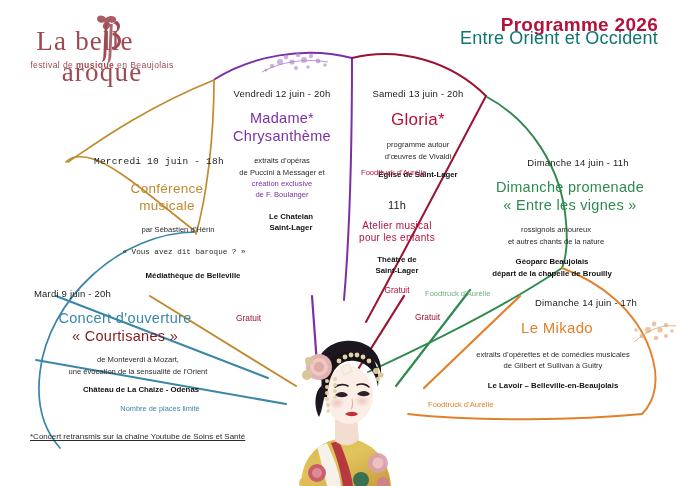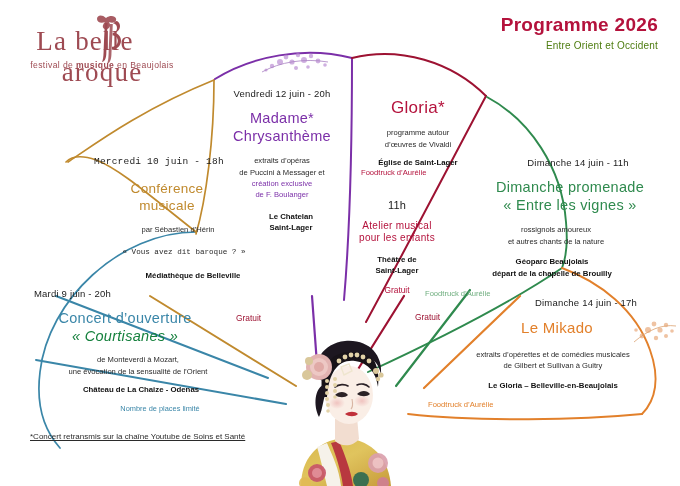--- a/index.html
+++ b/index.html
@@ -36,22 +36,22 @@
   }
   #logo-tag b{font-weight:bold;}
   #logo-mark{position:absolute;left:74px;top:0px;width:48px;height:52px;}
 
   
   #prog-title{
     position:absolute;right:22px;top:14px;
     font-size:19px;font-weight:bold;color:#b4123c;letter-spacing:.3px;
   }
   #prog-sub{
-    position:absolute;right:22px;top:40px;
-    font-size:10px;color:#4d7c0f;letter-spacing:.2px;
+    position:absolute;right:22px;top:28px;
+    font-size:18px;color:#0f766e;letter-spacing:.2px;
   }
 
   #footnote{
     position:absolute;left:30px;top:432px;
     font-size:8px;color:#2b2b2b;text-decoration:underline;
   }
 
   #geisha{position:absolute;left:283px;top:323px;width:120px;height:163px;}
 </style>
 </head>
@@ -140,21 +140,21 @@
     </div>
     <div id="logo-tag"><span>festival de </span><b>musique</b><span> en Beaujolais</span></div>
   </div>
 
   <div id="prog-title">Programme 2026</div>
   <div id="prog-sub">Entre Orient et Occident</div>
 
   <div class="blk" style="left:10px;top:288px;width:230px;">
     <div class="date" style="text-align:left;padding-left:24px;">Mardi 9 juin - 20h</div>
     <div class="ttl" style="font-size:14.5px;color:#3a86a8;margin-top:9px;">Concert d’ouverture</div>
-    <div class="ttl" style="font-size:14.5px;color:#15803d;font-style:italic;">« Courtisanes »</div>
+    <div class="ttl" style="font-size:14.5px;color:#7f1d1d;">« Courtisanes »</div>
     <div class="sub" style="margin-top:9px;padding-left:26px;">de Monteverdi à Mozart,</div>
     <div class="sub" style="padding-left:26px;">une évocation de la sensualité de l’Orient</div>
     <div class="place" style="margin-top:7px;padding-left:32px;">Château de La Chaize - Odenas</div>
     <div class="note" style="margin-top:8px;padding-left:70px;color:#3a86a8;">Nombre de places limité</div>
   </div>
 
   <div class="blk" style="left:72px;top:156px;width:190px;">
     <div class="date" style="text-align:left;padding-left:22px;font-family:Liberation Mono, monospace;">Mercredi 10 juin - 18h</div>
     <div class="ttl" style="font-size:13.5px;color:#c08a2e;margin-top:13px;">Conférence</div>
     <div class="ttl" style="font-size:13.5px;color:#c08a2e;">musicale</div>
@@ -170,20 +170,21 @@
     <div class="sub" style="margin-top:10px;">extraits d’opéras</div>
     <div class="sub">de Puccini à Messager et</div>
     <div class="sub" style="color:#7b2fa8;">création exclusive</div>
     <div class="sub" style="color:#7b2fa8;">de F. Boulanger</div>
     <div class="place" style="margin-top:10px;padding-left:18px;">Le Chatelan</div>
     <div class="place" style="padding-left:18px;">Saint-Lager</div>
   </div>
   <div class="gratuit" style="left:236px;top:313px;">Gratuit</div>
 
   <div class="blk" style="left:358px;top:88px;width:120px;">
+    <div class="date">Samedi 13 juin - 20h</div>
     <div class="ttl" style="font-size:17px;color:#b4123c;margin-top:9px;">Gloria*</div>
     <div class="sub" style="margin-top:9px;">programme autour</div>
     <div class="sub">d’œuvres de Vivaldi</div>
     <div class="place" style="margin-top:7px;">Église de Saint-Lager</div>
   </div>
   <div class="foodtruck" style="left:361px;top:168px;color:#b4123c;">Foodtruck d’Aurélie</div>
 
   <div class="blk" style="left:352px;top:199px;width:90px;">
     <div class="date" style="font-size:11px;">11h</div>
     <div class="ttl" style="font-size:10px;color:#b4123c;margin-top:7px;">Atelier musical</div>
@@ -203,21 +204,21 @@
     <div class="place" style="padding-left:4px;">départ de la chapelle de Brouilly</div>
   </div>
   <div class="foodtruck" style="left:425px;top:289px;color:#6fae7f;">Foodtruck d’Aurélie</div>
   <div class="gratuit" style="left:415px;top:312px;">Gratuit</div>
 
   <div class="blk" style="left:430px;top:297px;width:240px;">
     <div class="date" style="padding-left:72px;">Dimanche 14 juin - 17h</div>
     <div class="ttl" style="font-size:15px;color:#e2802b;margin-top:10px;padding-left:14px;">Le Mikado</div>
     <div class="sub" style="margin-top:11px;padding-left:6px;">extraits d’opérettes et de comédies musicales</div>
     <div class="sub" style="padding-left:6px;">de Gilbert et Sullivan à Guitry</div>
-    <div class="place" style="margin-top:9px;padding-left:6px;">Le Gloria – Belleville-en-Beaujolais</div>
+    <div class="place" style="margin-top:9px;padding-left:6px;">Le Lavoir – Belleville-en-Beaujolais</div>
   </div>
   <div class="foodtruck" style="left:428px;top:400px;color:#e2802b;">Foodtruck d’Aurélie</div>
 
   <div id="footnote">*Concert retransmis sur la chaîne Youtube de Soins et Santé</div>
 
   <svg id="geisha" viewBox="0 0 120 163">
     <defs>
       <radialGradient id="cheek" cx="50%" cy="50%" r="50%">
         <stop offset="0%" stop-color="#e8a0a0" stop-opacity="0.55"></stop>
         <stop offset="100%" stop-color="#e8a0a0" stop-opacity="0"></stop>

